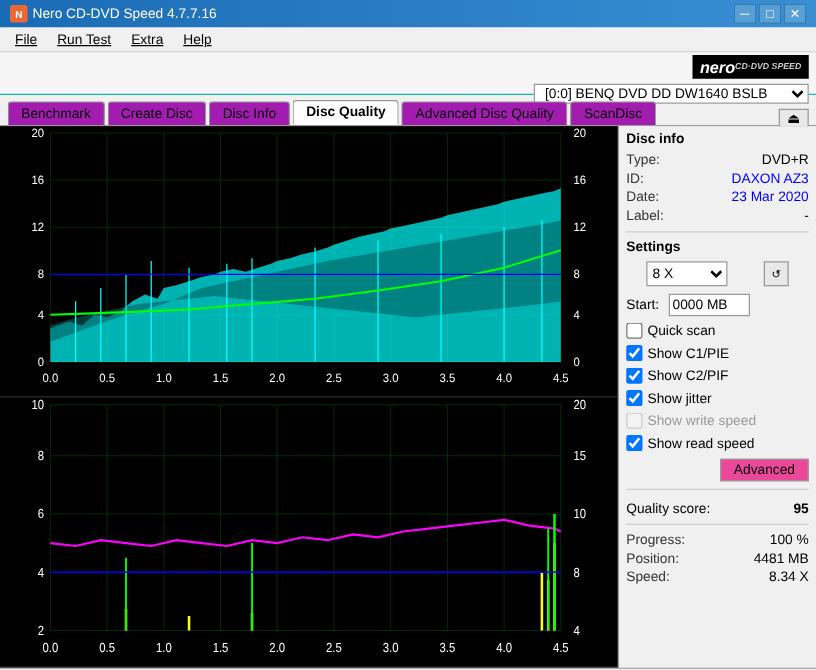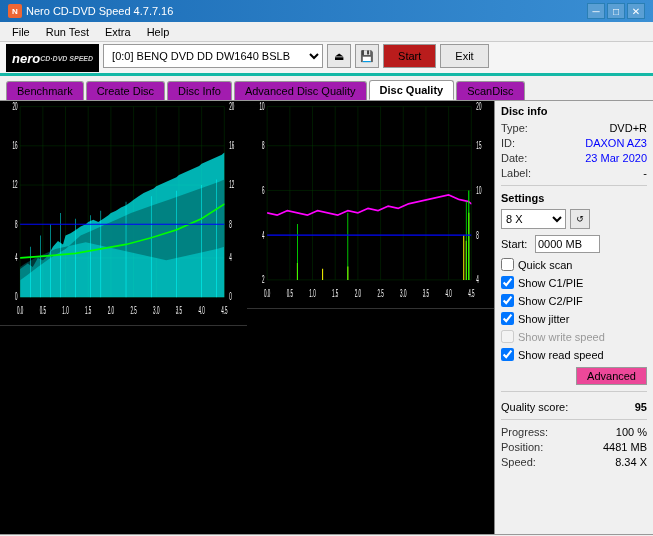--- a/index.html
+++ b/index.html
@@ -7,56 +7,56 @@
     
     
     .title-bar { background: linear-gradient(to right, #1a6bb5, #3a8fd4); height: 22px; display: flex; align-items: center; justify-content: space-between; padding: 0 8px; color: white; font-size: 11px; }
     .title-bar-left { display: flex; align-items: center; gap: 4px; }
     .title-bar-icon { width: 14px; height: 14px; background: #e63; border-radius: 2px; display: flex; align-items: center; justify-content: center; color: white; font-size: 8px; font-weight: bold; }
     .title-bar-controls { display: flex; gap: 2px; }
     .title-bar-btn { width: 18px; height: 16px; background: #5a9fd4; border: 1px solid #2a7fb4; color: white; font-size: 10px; cursor: pointer; display: flex; align-items: center; justify-content: center; }
 
     
     .menu-bar { background: #f0f0f0; height: 20px; display: flex; align-items: center; padding: 0 4px; border-bottom: 1px solid #ccc; }
-    .menu-item { padding: 2px 8px; cursor: pointer; font-size: 11px; }
-
-    
-    .toolbar { background: #f5f5f5; height: 34px; display: flex; align-items: flex-start; padding: 2px 6px; gap: 4px; border-bottom: 3px solid #14b8a6; }
+    .menu-item { padding: 2px 8px; cursor: pointer; font-size: 11px; text-decoration: underline; }
+
+    
+    .toolbar { background: #f5f5f5; height: 34px; display: flex; align-items: flex-end; padding: 2px 6px; gap: 4px; border-bottom: 1px solid #14b8a6; flex-direction: column; }
     .nero-logo { background: #000; color: white; padding: 2px 6px; font-size: 14px; font-weight: bold; font-style: italic; display: flex; align-items: center; height: 28px; }
     .nero-sub { font-size: 7px; color: #ccc; display: block; line-height: 1; }
     .drive-select { height: 24px; border: 1px solid #999; background: white; font-size: 11px; padding: 0 4px; min-width: 220px; }
     .toolbar-icon-btn { width: 24px; height: 24px; background: #e8e8e8; border: 1px solid #999; cursor: pointer; display: flex; align-items: center; justify-content: center; }
     .start-btn { background: #b91c1c; height: 24px; padding: 0 14px; border: 1px solid #999; cursor: pointer; font-size: 11px; }
     .exit-btn { background: #e8e8e8; height: 24px; padding: 0 14px; border: 1px solid #999; cursor: pointer; font-size: 11px; }
 
     
     .tab-bar { background: #f0f0f0; display: flex; align-items: flex-end; padding: 4px 6px 0 6px; border-bottom: 1px solid #999; gap: 2px; }
     .tab { padding: 3px 10px; background: #a21caf; border: 1px solid #999; border-bottom: none; cursor: pointer; font-size: 11px; border-radius: 3px 3px 0 0; }
     .tab.active { background: white; border-bottom: 1px solid white; font-weight: bold; z-index: 1; }
 
     
     .main-content { display: flex; height: calc(536px - 22px - 20px - 34px - 27px); }
 
     
-    .charts-area { flex: 1; background: #000; display: flex; flex-direction: row; border-right: 1px solid #888; }
+    .charts-area { flex: 1; background: #000; display: flex; flex-direction: column; border-right: 1px solid #888; }
 
     
     .chart { flex: 1; position: relative; border-bottom: 1px solid #333; }
     .chart canvas, .chart svg { width: 100%; height: 100%; }
 
     
     .side-panel { width: 158px; background: #f0f0f0; padding: 4px 6px; display: flex; flex-direction: column; gap: 3px; overflow-y: auto; }
     .panel-section-title { font-weight: bold; font-size: 11px; margin-bottom: 2px; }
     .info-row { display: flex; justify-content: space-between; font-size: 11px; }
     .info-label { color: #333; }
     .info-value { color: #00f; font-weight: 500; }
     .info-value.black { color: #000; }
     .divider { height: 1px; background: #ccc; margin: 3px 0; }
     .settings-title { font-weight: bold; }
-    .speed-row { display: flex; align-items: center; gap: 4px; margin: 2px 0; }
+    .speed-row { display: flex; align-items: center; gap: 4px; margin: 2px 16px; justify-content: space-between; }
     .speed-select { height: 20px; border: 1px solid #999; background: white; font-size: 11px; width: 65px; }
     .speed-icon-btn { width: 20px; height: 20px; border: 1px solid #999; background: #e8e8e8; cursor: pointer; display: flex; align-items: center; justify-content: center; font-size: 9px; }
     .mb-row { display: flex; align-items: center; gap: 4px; margin: 1px 0; }
     .mb-label { width: 30px; font-size: 11px; }
     .mb-input { width: 65px; height: 18px; border: 1px solid #999; background: white; font-size: 11px; padding: 0 2px; }
     .checkbox-row { display: flex; align-items: center; gap: 4px; margin: 1px 0; font-size: 11px; }
     .checkbox-row input { margin: 0; }
     .advanced-btn { background: #ec4899; border: 1px solid #999; padding: 2px 10px; cursor: pointer; font-size: 11px; align-self: flex-end; margin-top: 2px; }
     .quality-row { display: flex; justify-content: space-between; font-size: 11px; margin-top: 3px; }
     .quality-value { font-weight: bold; color: #000; }
@@ -97,22 +97,22 @@
   <div class="toolbar-icon-btn" title="Eject">⏏</div>
   <div class="toolbar-icon-btn" title="Save">💾</div>
   <button class="start-btn">Start</button>
   <button class="exit-btn">Exit</button>
 </div>
 
 <div class="tab-bar">
   <div class="tab">Benchmark</div>
   <div class="tab">Create Disc</div>
   <div class="tab">Disc Info</div>
+  <div class="tab active">Disc Quality</div>
   <div class="tab">Advanced Disc Quality</div>
-  <div class="tab active">Disc Quality</div>
   <div class="tab">ScanDisc</div>
 </div>
 
 <div class="main-content">
 
   <div class="charts-area">
 
     <div class="chart" style="height: 52%;">
       <svg width="100%" height="100%" viewBox="0 0 490 200" preserveAspectRatio="none">
 

